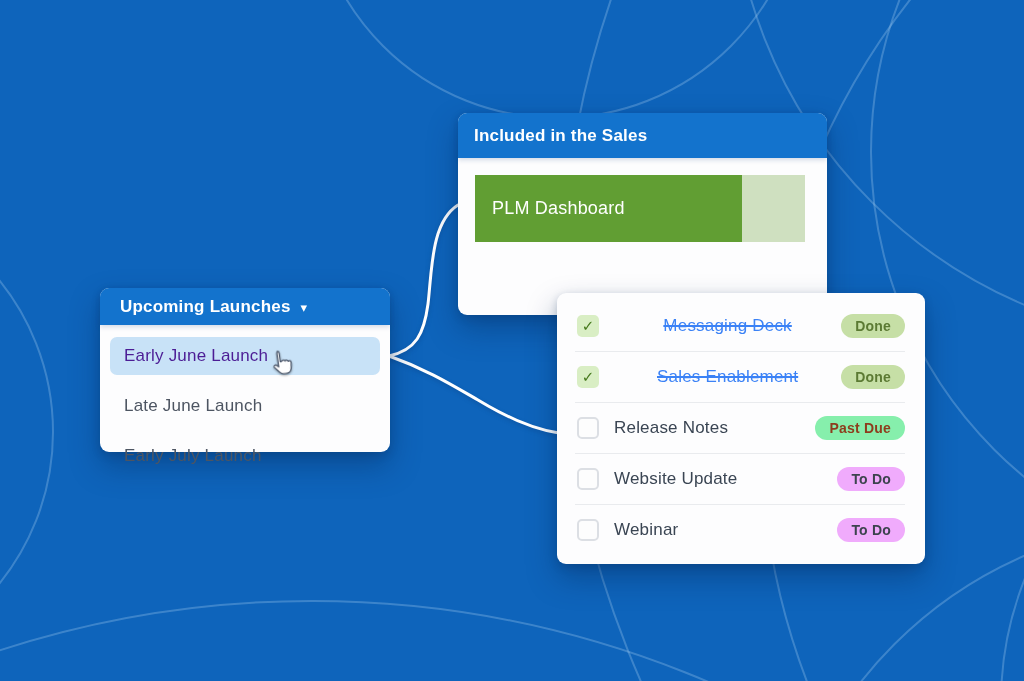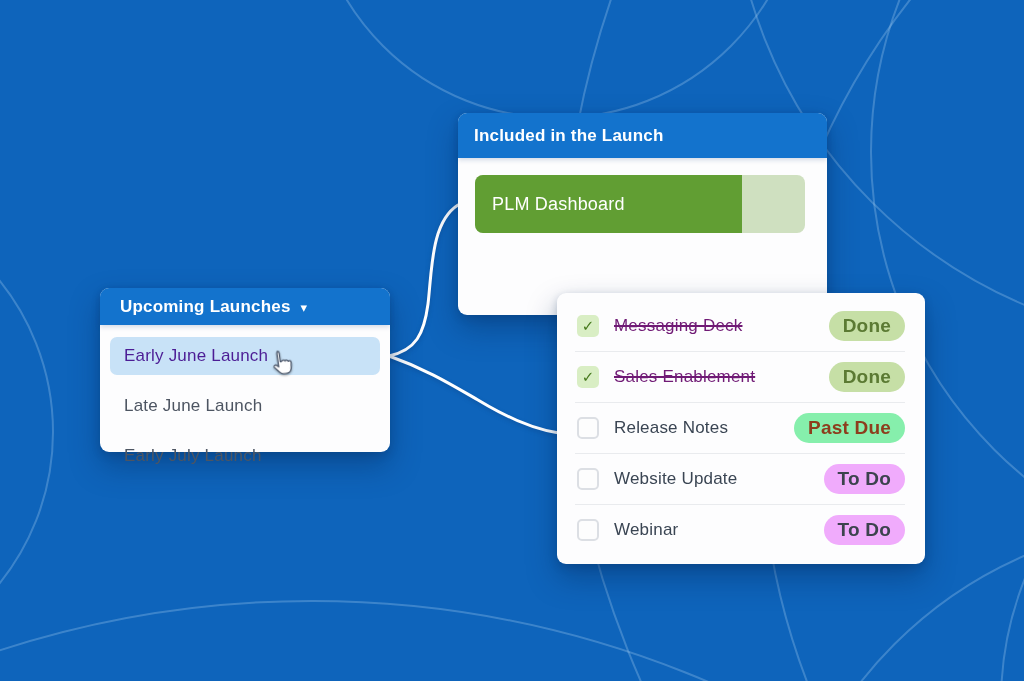--- a/index.html
+++ b/index.html
@@ -39,42 +39,42 @@
   .launch-list{list-style:none;margin:0;padding:12px 0 0 0;}
   .launch-item{height:50px;display:flex;align-items:center;padding:0 14px 0 24px;
     font-size:17px;color:#4d5562;letter-spacing:.2px;cursor:pointer;}
   .launch-item.sel{height:38px;margin:0 10px 6px 10px;padding:0 0 0 14px;
     background:#c8e2f7;border-radius:7px;color:#4c1d95;}
 
   
   .included{left:458px;top:113px;width:369px;height:202px;z-index:3;}
   .included .card-header{height:45px;font-size:17px;padding:0 0 0 16px;}
   .bars{padding:17px 0 0 17px;}
-  .bar{position:relative;width:330px;height:58px;border-radius:8px;overflow:hidden;margin-bottom:15px;cursor:pointer;}
+  .bar{position:relative;width:330px;height:67px;border-radius:0;overflow:hidden;margin-bottom:15px;cursor:pointer;}
   .bar.green{background:#cfe0c0;}
   .bar.amber{background:#f9d992;}
   .bar-fill{position:absolute;left:0;top:0;height:100%;}
   .bar.green .bar-fill{background:#619e33;}
   .bar.amber .bar-fill{background:#f8b42e;}
   .bar-label{position:relative;display:flex;align-items:center;height:100%;
     padding-left:17px;font-size:18px;letter-spacing:.2px;font-weight:400;}
   .bar.green .bar-label{color:#ffffff;}
   .bar.amber .bar-label{color:#52441a;}
 
   
   .tasks{left:557px;top:293px;width:368px;height:271px;z-index:4;padding-top:8px;box-sizing:border-box;}
   .trow{height:50px;display:flex;align-items:center;padding:0 20px;cursor:pointer;}
   .tdiv{height:1px;background:#e9ebee;margin:0 20px 0 18px;}
   .cbx{width:22px;height:22px;border-radius:5px;box-sizing:border-box;flex:0 0 auto;
     display:flex;align-items:center;justify-content:center;margin-right:15px;cursor:pointer;}
   .cbx.unchecked{background:#fdfdfd;border:2px solid #dcdfe4;}
   .cbx.checked{background:#d9eec4;border:none;color:#46791d;font-size:15px;font-weight:700;}
   .tlabel{flex:1;font-size:17px;letter-spacing:.2px;color:#3a4553;}
-  .trow.done .tlabel{color:#701a75;text-decoration:line-through;text-decoration-thickness:1.5px;}
-  .badge{font-size:19px;font-weight:600;letter-spacing:.2px;border-radius:16px;
+  .trow.done .tlabel{color:#3b82f6;text-decoration:line-through;text-decoration-thickness:1.5px;text-align:center;}
+  .badge{font-size:14px;font-weight:600;letter-spacing:.2px;border-radius:16px;
     padding:4px 14px;white-space:nowrap;}
   .badge.b-done{background:#c6dfa6;color:#5b7a33;}
   .badge.b-past{background:#86efac;color:#8d3d1d;text-align:right;}
   .badge.b-todo{background:#f0abfc;color:#3c434e;}
 
   
   .cursor{position:absolute;left:266px;top:348px;width:30px;height:30px;z-index:6;
     transform:rotate(-8deg);filter:drop-shadow(0 1px 1px rgba(0,0,0,.35));}
 </style>
 </head>
@@ -104,21 +104,21 @@
     </header>
     <ul class="launch-list">
       <li class="launch-item sel">Early June Launch</li>
       <li class="launch-item">Late June Launch</li>
       <li class="launch-item">Early July Launch</li>
     </ul>
   </section>
 
   <section class="card included">
     <header class="card-header">
-      <span>Included in the Launch</span>
+      <span>Included in the Sales</span>
     </header>
     <div class="bars">
       <div class="bar green">
         <div class="bar-fill" style="width:81%"></div>
         <span class="bar-label">PLM Dashboard</span>
       </div>
     </div>
   </section>
 
   <section class="card tasks">

